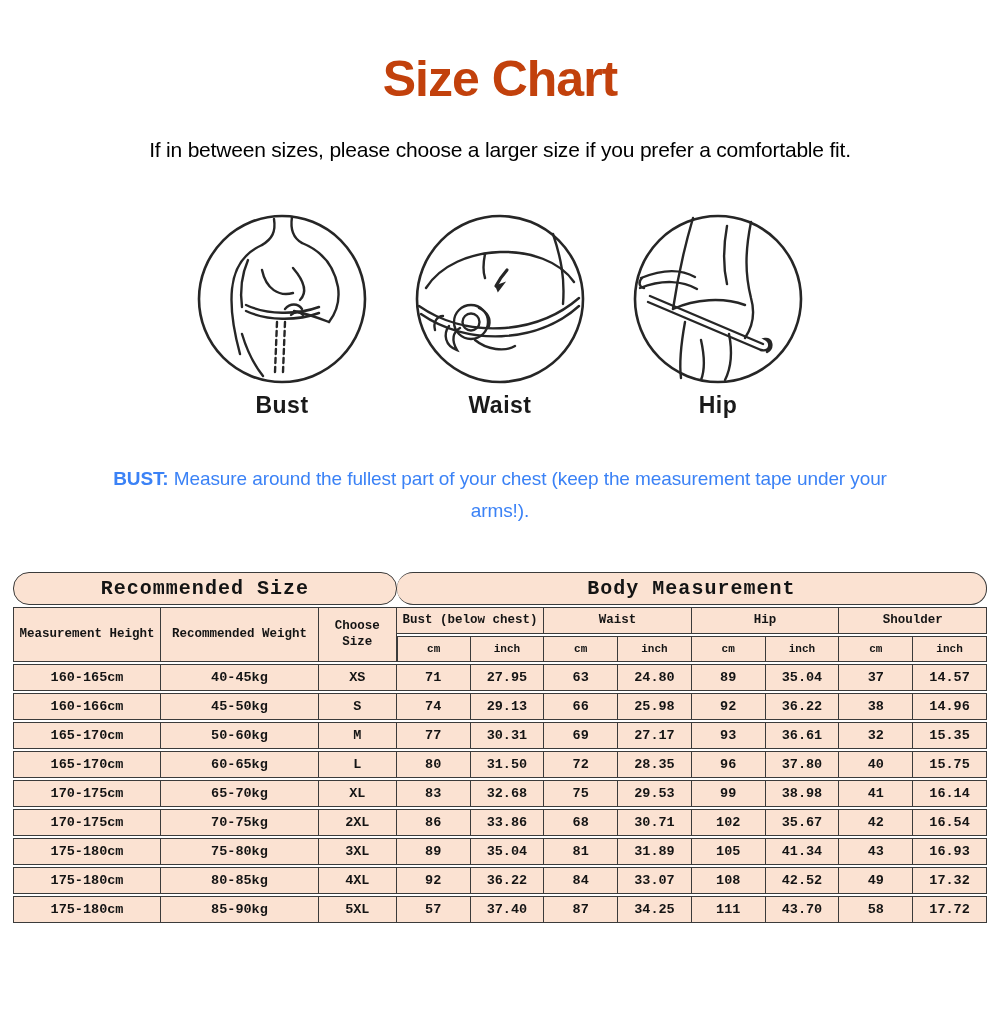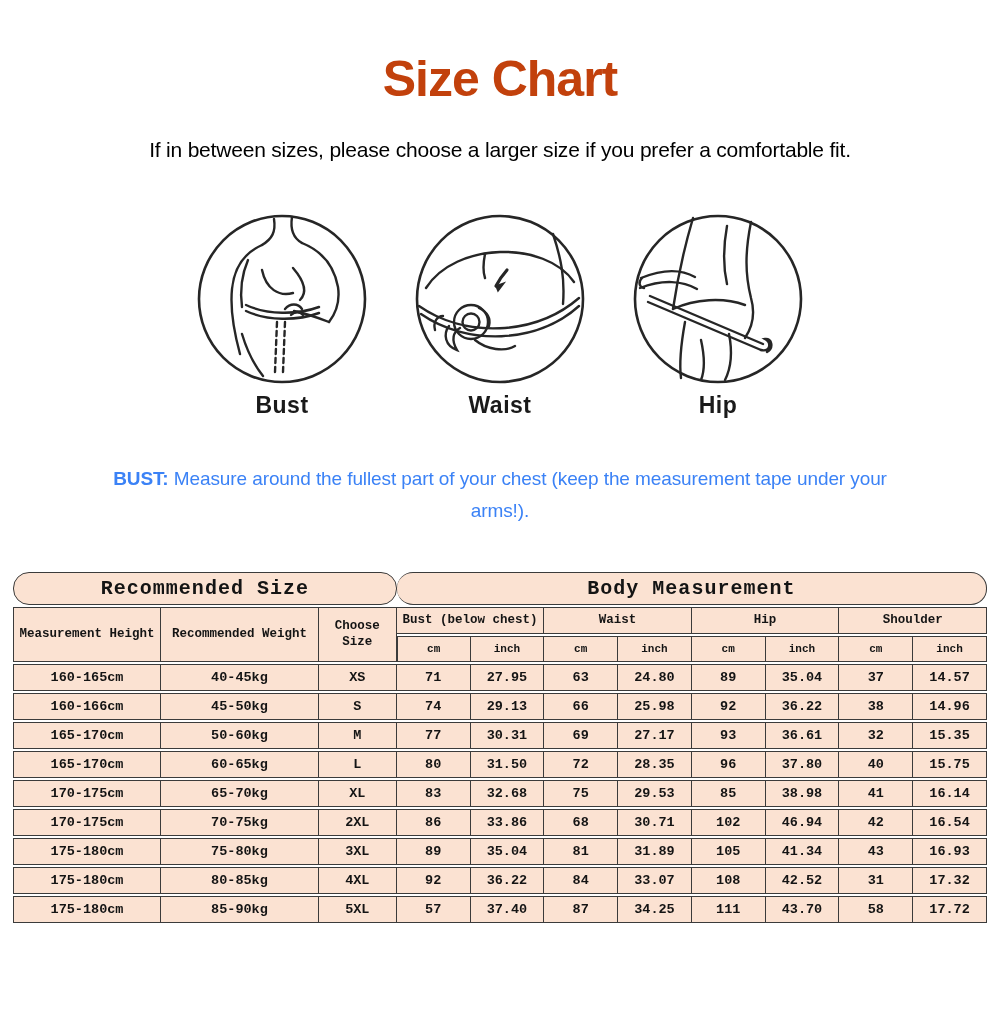--- a/index.html
+++ b/index.html
@@ -233,35 +233,35 @@
             <td>15.75</td>
           </tr>
           <tr>
             <td>170-175cm</td>
             <td>65-70kg</td>
             <td>XL</td>
             <td>83</td>
             <td>32.68</td>
             <td>75</td>
             <td>29.53</td>
-            <td>85</td>
+            <td>99</td>
             <td>38.98</td>
             <td>41</td>
             <td>16.14</td>
           </tr>
           <tr>
             <td>170-175cm</td>
             <td>70-75kg</td>
             <td>2XL</td>
             <td>86</td>
             <td>33.86</td>
             <td>68</td>
             <td>30.71</td>
             <td>102</td>
-            <td>46.94</td>
+            <td>35.67</td>
             <td>42</td>
             <td>16.54</td>
           </tr>
           <tr>
             <td>175-180cm</td>
             <td>75-80kg</td>
             <td>3XL</td>
             <td>89</td>
             <td>35.04</td>
             <td>81</td>
@@ -274,21 +274,21 @@
           <tr>
             <td>175-180cm</td>
             <td>80-85kg</td>
             <td>4XL</td>
             <td>92</td>
             <td>36.22</td>
             <td>84</td>
             <td>33.07</td>
             <td>108</td>
             <td>42.52</td>
-            <td>31</td>
+            <td>49</td>
             <td>17.32</td>
           </tr>
           <tr>
             <td>175-180cm</td>
             <td>85-90kg</td>
             <td>5XL</td>
             <td>57</td>
             <td>37.40</td>
             <td>87</td>
             <td>34.25</td>

